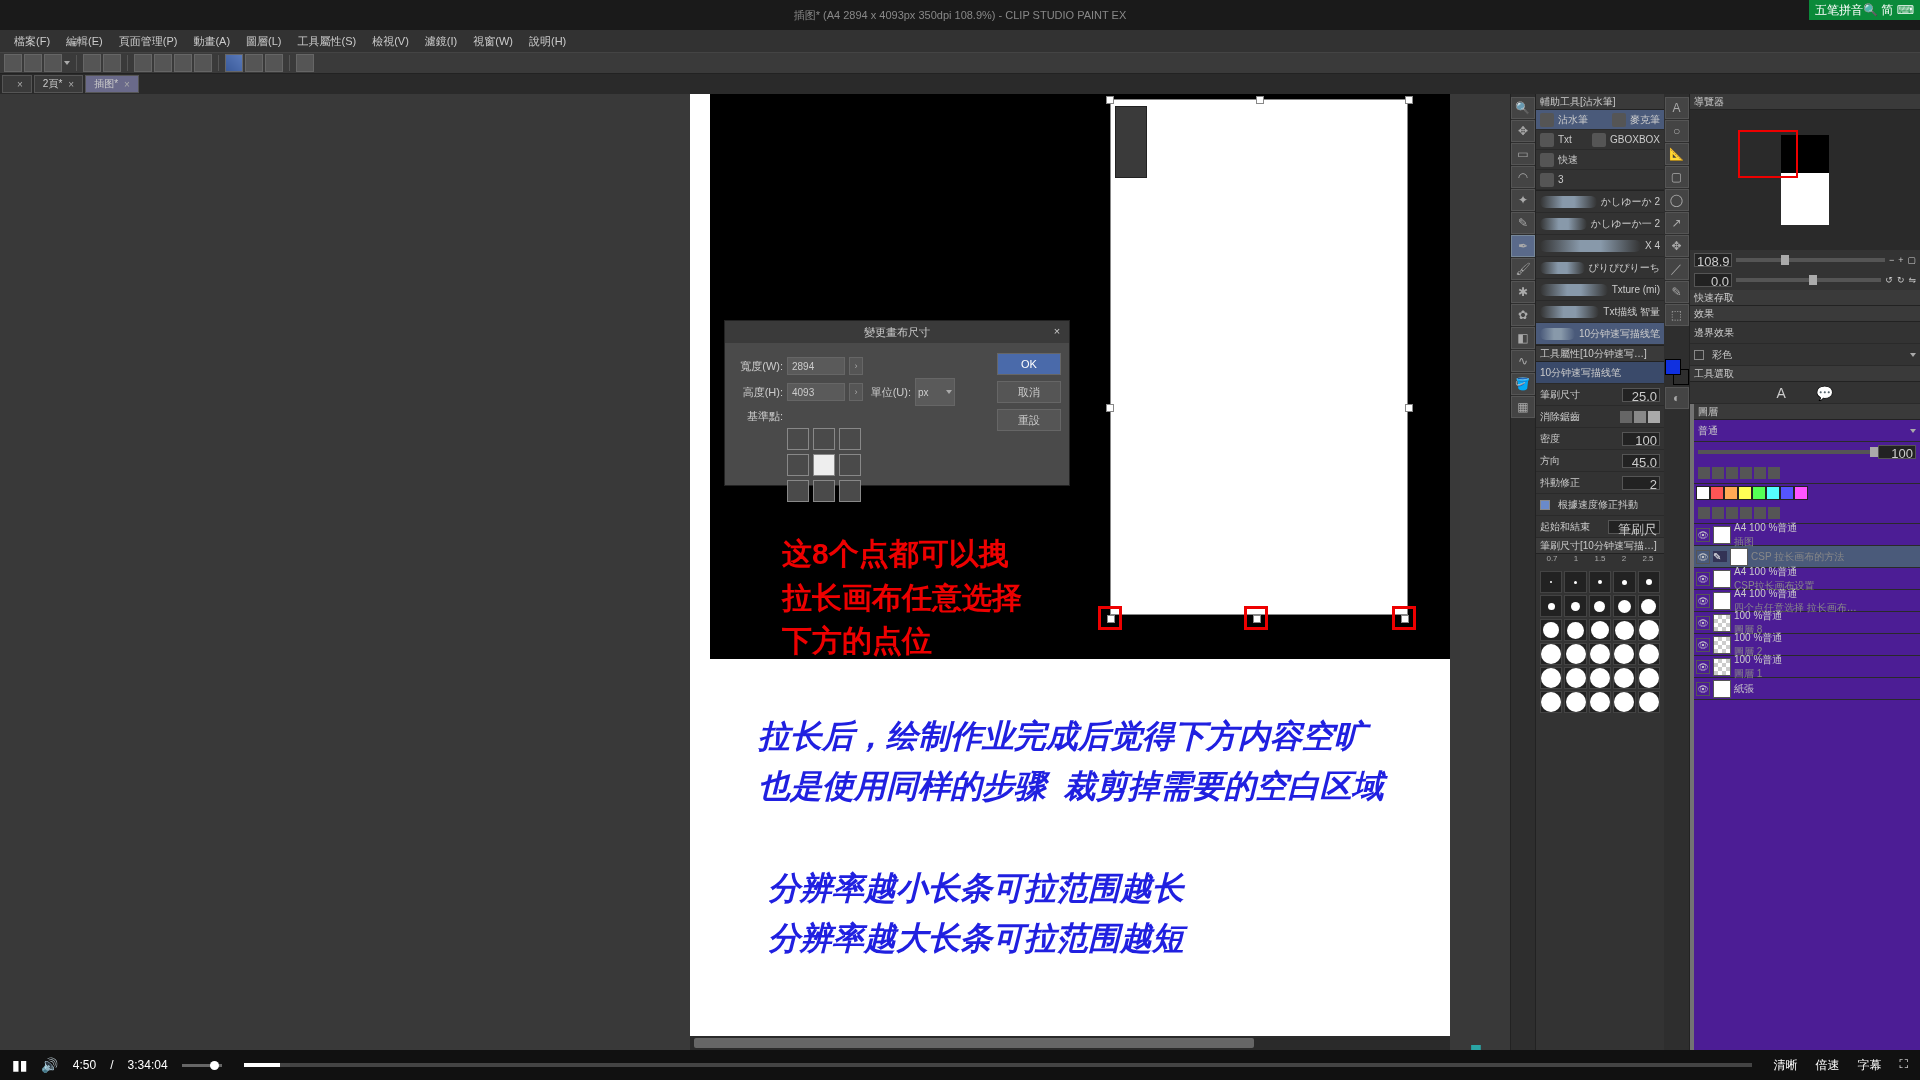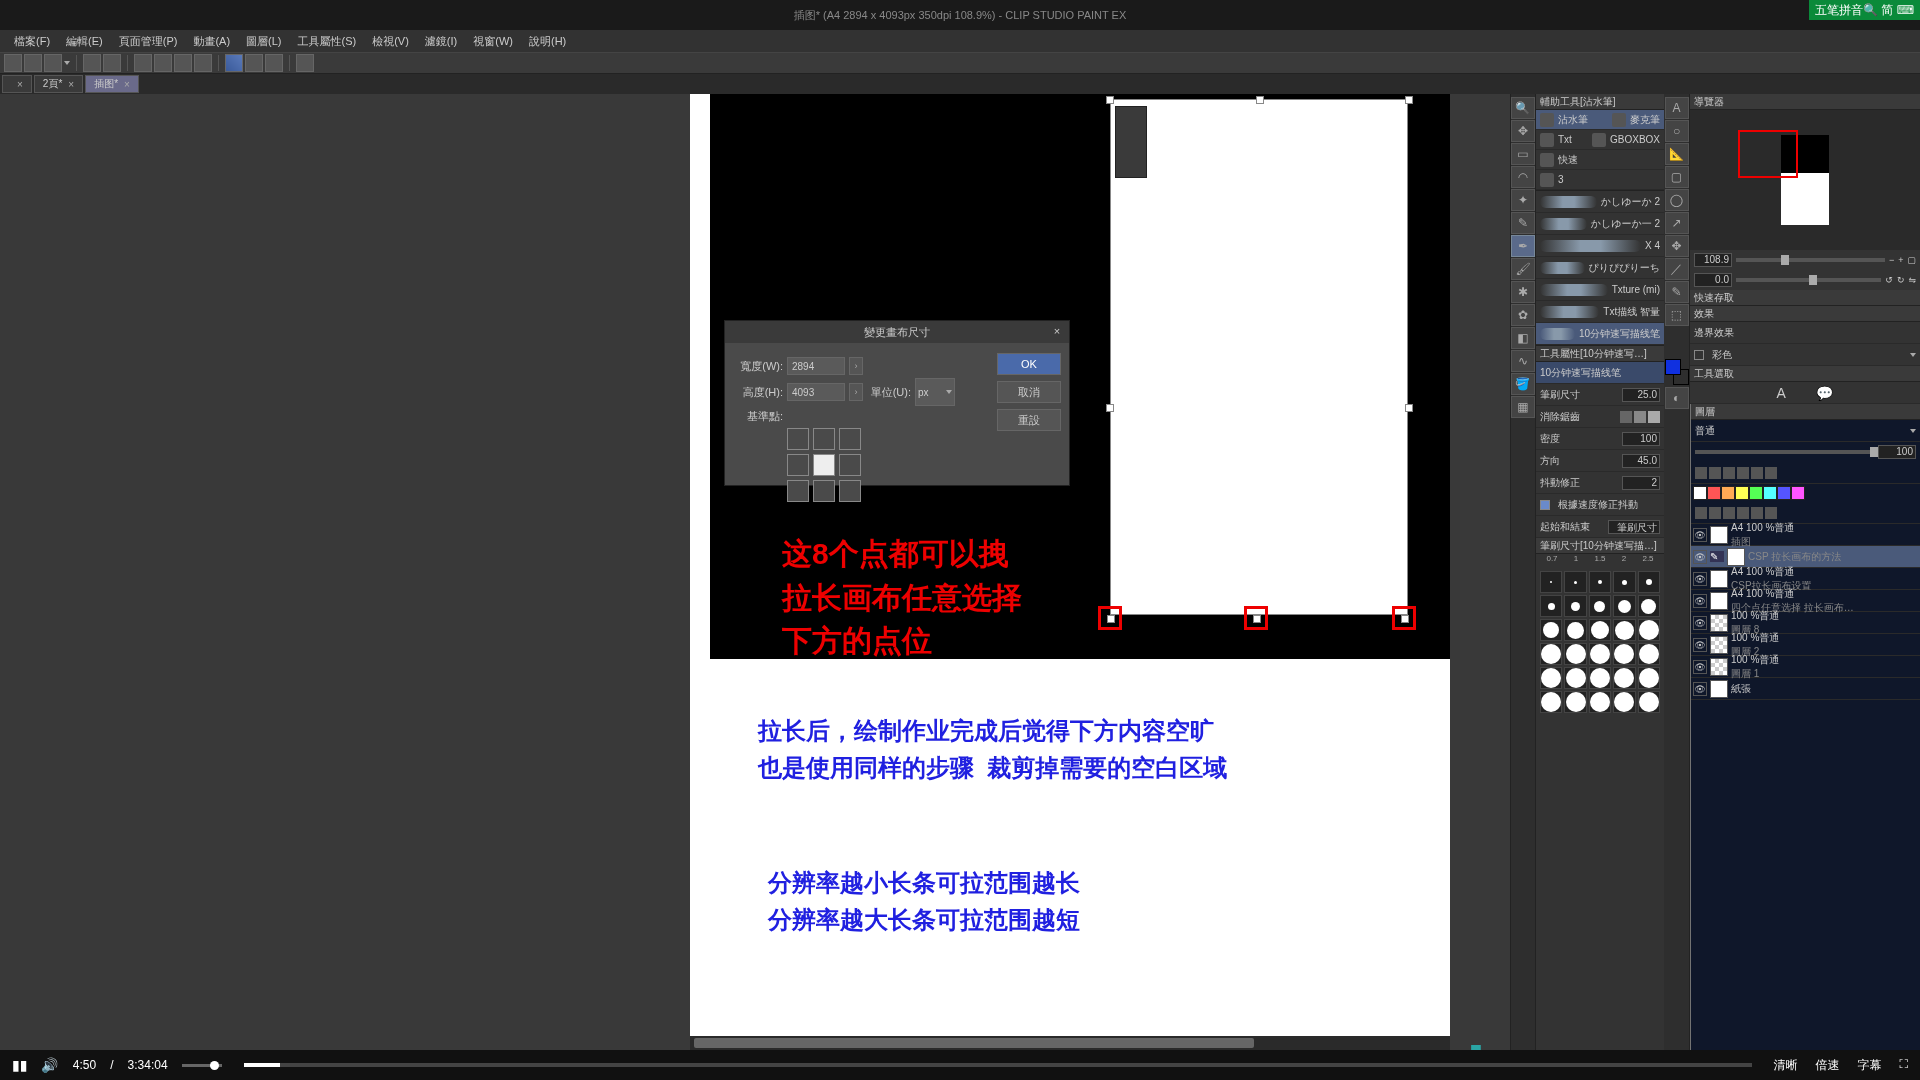--- a/index.html
+++ b/index.html
@@ -35,47 +35,47 @@
 .dinput { width: 58px; height: 18px; background: #5a5a5a; border: 1px solid #666; color: #ccc; padding: 0 4px; font-size: 10px; }
 .dspinner { width: 14px; height: 18px; background: #555; border: 1px solid #666; display:flex;align-items:center;justify-content:center;color:#aaa;font-size:9px; }
 .dunit-select { width: 40px; height: 18px; background: #5a5a5a; border: 1px solid #666; color: #ccc; font-size: 10px; padding: 13px 2px; display:flex;align-items:center;justify-content:space-between; }
 .anchor-grid { display: grid; grid-template-columns: repeat(3, 22px); grid-template-rows: repeat(3, 22px); gap: 4px; margin-left: 54px; margin-top: 4px; }
 .anchor-cell { border: 1px solid #888; background: #4a4a4a; display:flex;align-items:center;justify-content:center; }
 .anchor-cell.selected { background: #eee; }
 .dialog-btns { width: 64px; display: flex; flex-direction: column; gap: 6px; }
 .dbtn { height: 22px; background: #555; border: 1px solid #666; color: #ccc; font-size: 11px; display:flex;align-items:center;justify-content:center; }
 .dbtn.primary { background: #4a6aaa; color:#fff; }
 .ann-red { position: absolute; color: #e00; font-size: 30px; font-weight: bold; line-height: 1.45; }
-.ann-blue { position: absolute; color: #2020e0; font-size: 24px; font-weight: bold; line-height: 1.55; }
+.ann-blue { position: absolute; color: #2020e0; font-size: 32px; font-weight: bold; line-height: 1.55; font-style: italic; }
 .wm { position: absolute; color: #2aa5a5; font-size: 70px; font-weight: bold; letter-spacing: 1px; }
 .rightpanels { width: 410px; background: #333; display: flex; }
 .tool-col { width: 26px; background: #2e2e2e; border-left: 1px solid #222; border-right: 1px solid #222; padding-top: 2px; }
 .tool-col2 { width: 26px; background: #2e2e2e; border-right: 1px solid #222; padding-top: 2px;}
 .tool-btn { width: 24px; height: 22px; margin: 1px auto; background: #444; border: 1px solid #555; display:flex;align-items:center;justify-content:center;font-size:12px;color:#aaa; }
 .tool-btn.active { background: #5a6a8a; border-color:#789; }
 .midpanel { width: 128px; background: #333; display:flex;flex-direction:column; }
 .panel-header { height: 16px; background: #3a3a3a; border-bottom: 1px solid #222; color: #ccc; font-size: 10px; padding: 0 4px; display:flex;align-items:center; overflow:hidden; }
 .subpanel { border-bottom: 1px solid #222; }
 .brush-row { display:flex;align-items:center;height:20px;padding:0 4px;gap:4px;border-bottom:1px solid #2a2a2a; font-size:10px; }
 .brush-row.selected { background:#4a5a7a; }
 .brush-icon { width:14px;height:14px;background:#555;border-radius:2px; }
 .preset-row { height:22px;display:flex;align-items:center;padding:0 4px;gap:4px;font-size:10px;border-bottom:1px solid #2a2a2a; }
 .preset-stroke { flex:1;height:12px;background:linear-gradient(90deg,transparent,#89a 40%,#89a 60%,transparent);border-radius:6px; }
 .prop-row { display:flex;align-items:center;height:22px;padding:0 4px;font-size:10px;gap:4px;border-bottom:1px solid #2a2a2a; }
-.prop-val { width:38px;height:14px;background:#222;border:1px solid #555;text-align:right;padding:0 2px;font-size:10px;color:#ccc; }
+.prop-val { width:38px;height:14px;background:#222;border:1px solid #555;text-align:right;padding:0 2px;font-size:13px;color:#ccc; }
 .size-grid { display:grid;grid-template-columns:repeat(5,1fr);gap:2px;padding:4px; }
 .size-dot { height:22px;background:#222;border:1px solid #444;display:flex;align-items:center;justify-content:center; }
 .size-dot span { background:#fff;border-radius:50%;display:block; }
 .size-labels { display:grid;grid-template-columns:repeat(5,1fr);padding:0 4px 4px;font-size:8px;color:#aaa;text-align:center; }
 .navpanel { width: 152px; background: #333; }
 .nav-canvas { height: 140px; background: #2a2a2a; display:flex;align-items:center;justify-content:center; position:relative; }
 .nav-page { width: 48px; height: 90px; background: #fff; position:relative; }
 .nav-page .blk { position:absolute;top:0;left:0;width:48px;height:38px;background:#000; }
 .nav-sel { position:absolute;border:2px solid #e00; }
-.layerpanel { width: 152px; background: #0f172a; border-left:1px solid #737373; }
+.layerpanel { width: 152px; background: #4c1d95; border-left:4px solid #737373; }
 .layer-row { display:flex;align-items:center;height:22px;border-bottom:1px solid #2a2a2a;padding:0 2px;gap:3px;font-size:10px; }
 .layer-row.sel { background:#4a5a7a; }
 .layer-eye { width:14px;height:14px;border:1px solid #555;display:flex;align-items:center;justify-content:center;font-size:9px; }
 .layer-thumb { width:18px;height:18px;background:#fff;border:1px solid #555; }
 .layer-thumb.checker { background:repeating-conic-gradient(#ccc 0 25%,#fff 0 50%) 0 0/8px 8px; }
 .slider-row { display:flex;align-items:center;height:20px;padding:0 4px;gap:4px;font-size:9px; }
 .slider-track { flex:1;height:4px;background:#555;position:relative; }
 .slider-thumb { position:absolute;width:8px;height:10px;background:#aaa;top:-3px; }
 .swatch-row { display:flex;gap:0;padding:2px; }
 .swatch { width:14px;height:14px;border:1px solid #222; }

